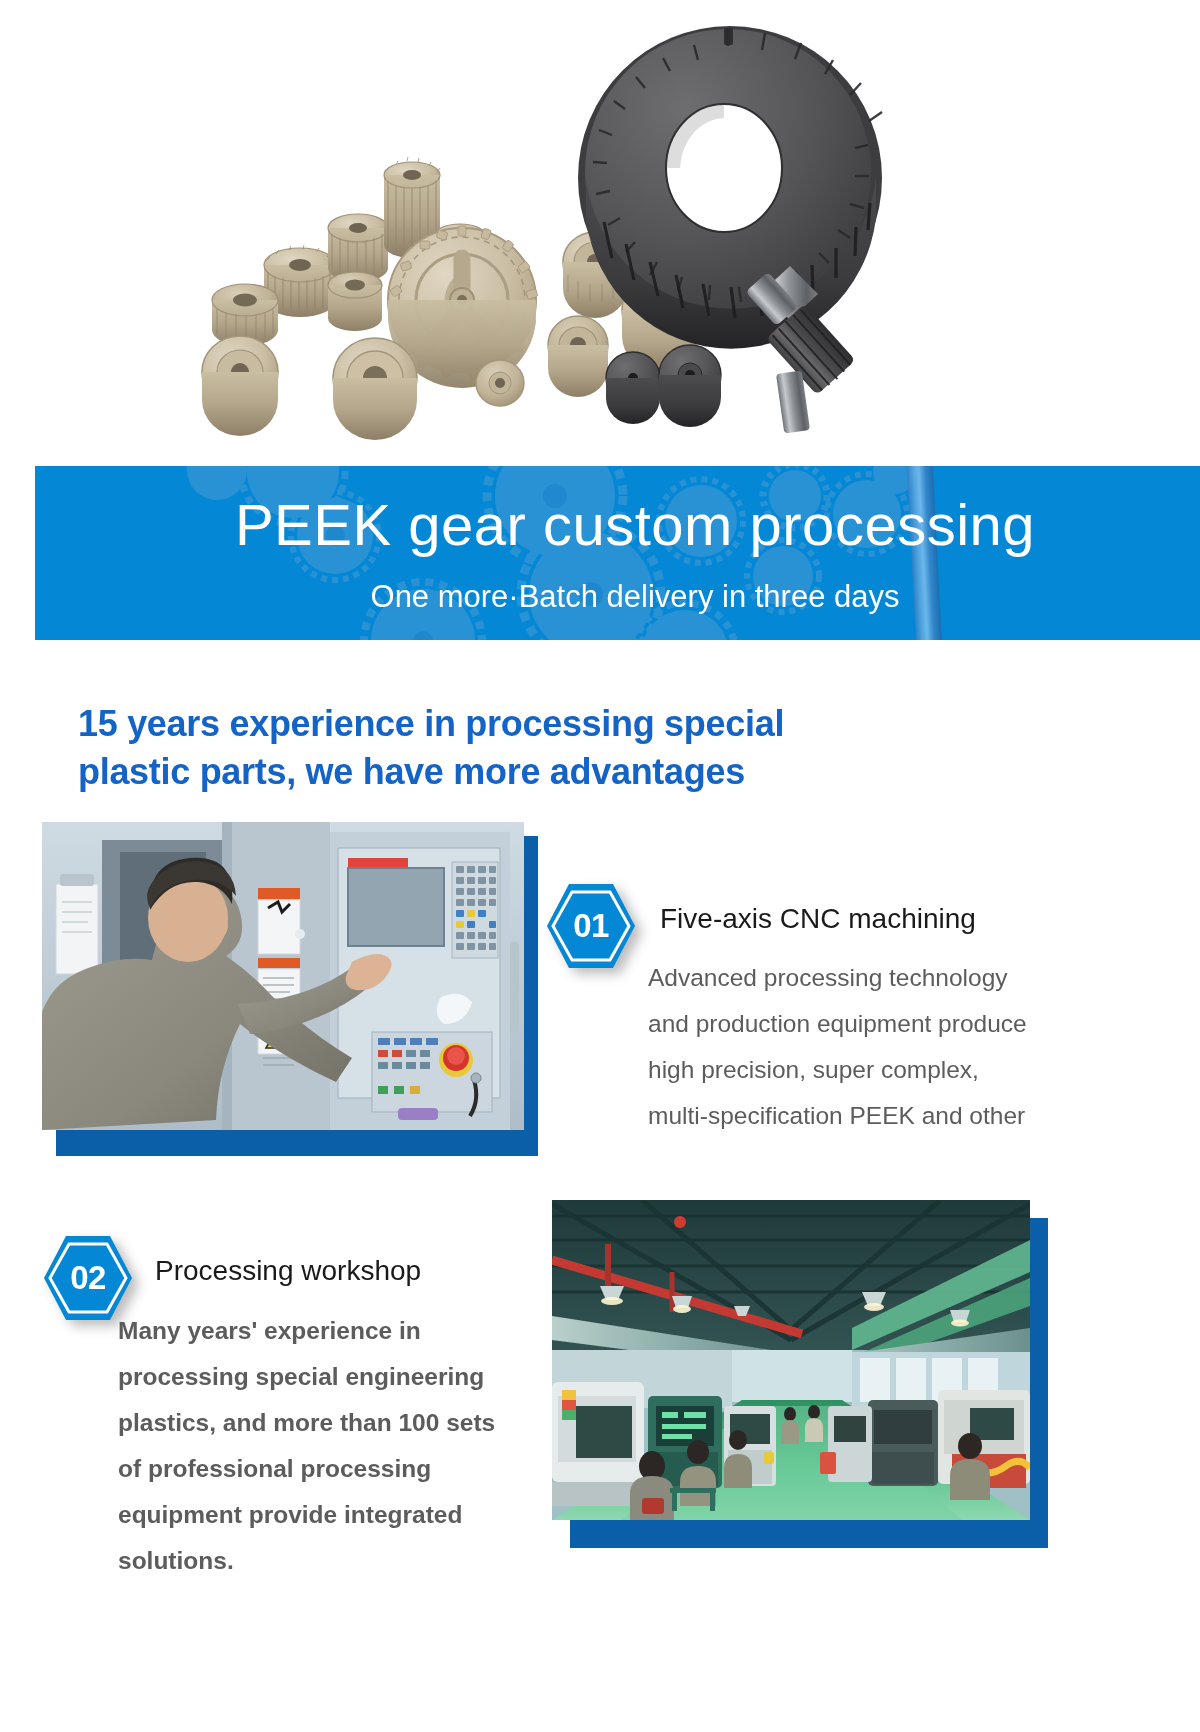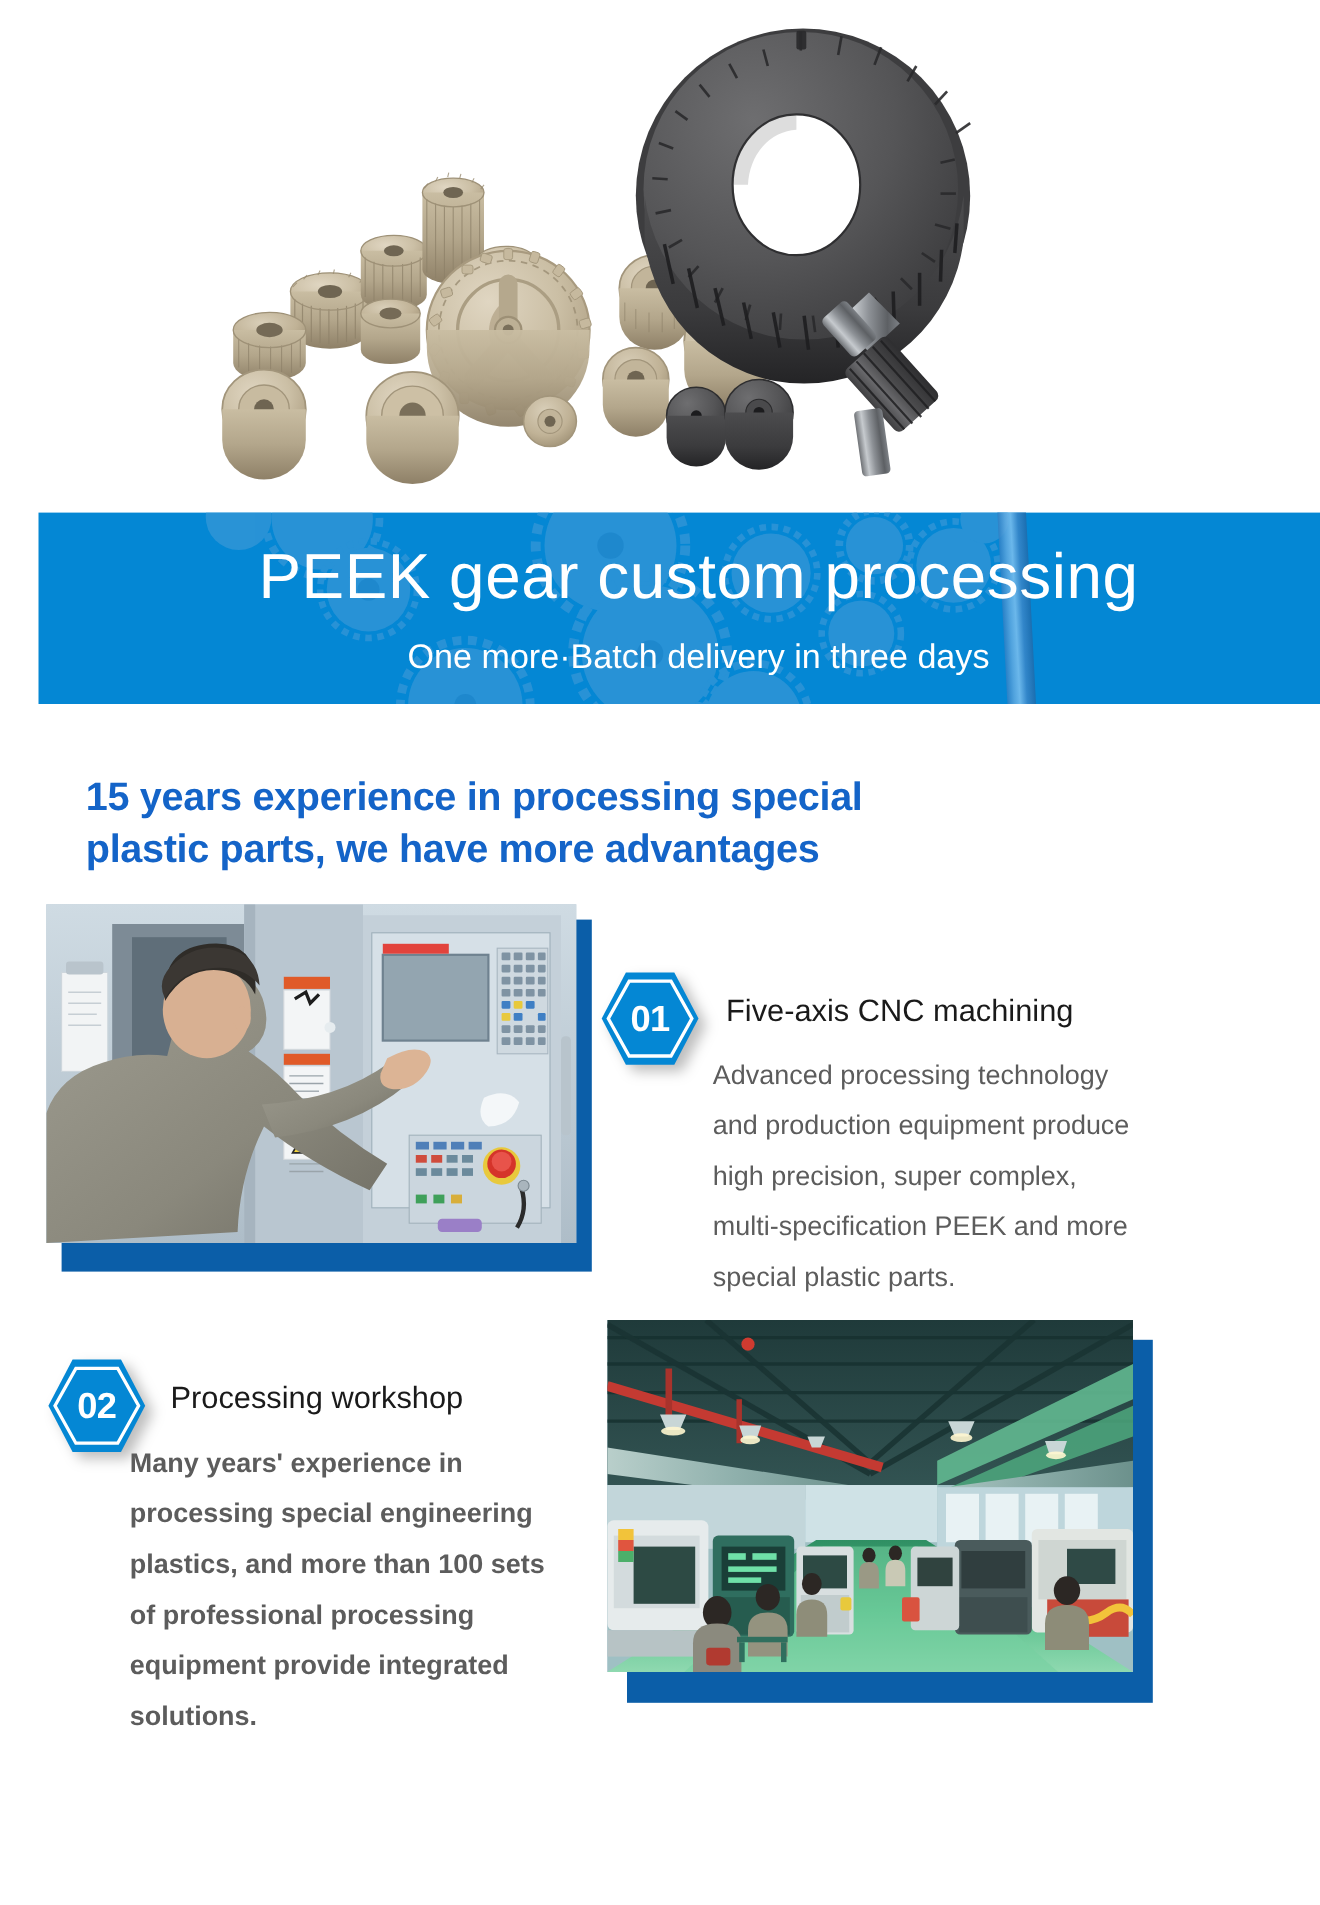--- a/index.html
+++ b/index.html
@@ -688,22 +688,21 @@
     </svg>
     <div class="hex-num">01</div>
   </div>
 
   <div class="card-title" id="card1-title">Five-axis CNC machining</div>
 
   <div class="card-body" id="card1-body">
     <div>Advanced processing technology</div>
     <div>and production equipment produce</div>
     <div>high precision, super complex,</div>
-    <div>multi-specification PEEK and more</div>
-    <div>special plastic parts.</div>
+    <div>multi-specification PEEK and other</div>
   </div>
 </div>
 
 <div class="card">
 
   <div class="photo-frame" id="card2-photo-frame">
     <div class="accent"></div>
     <div class="photo">
       <svg width="478" height="320" viewBox="0 0 478 320" xmlns="http://www.w3.org/2000/svg">
         <defs>

